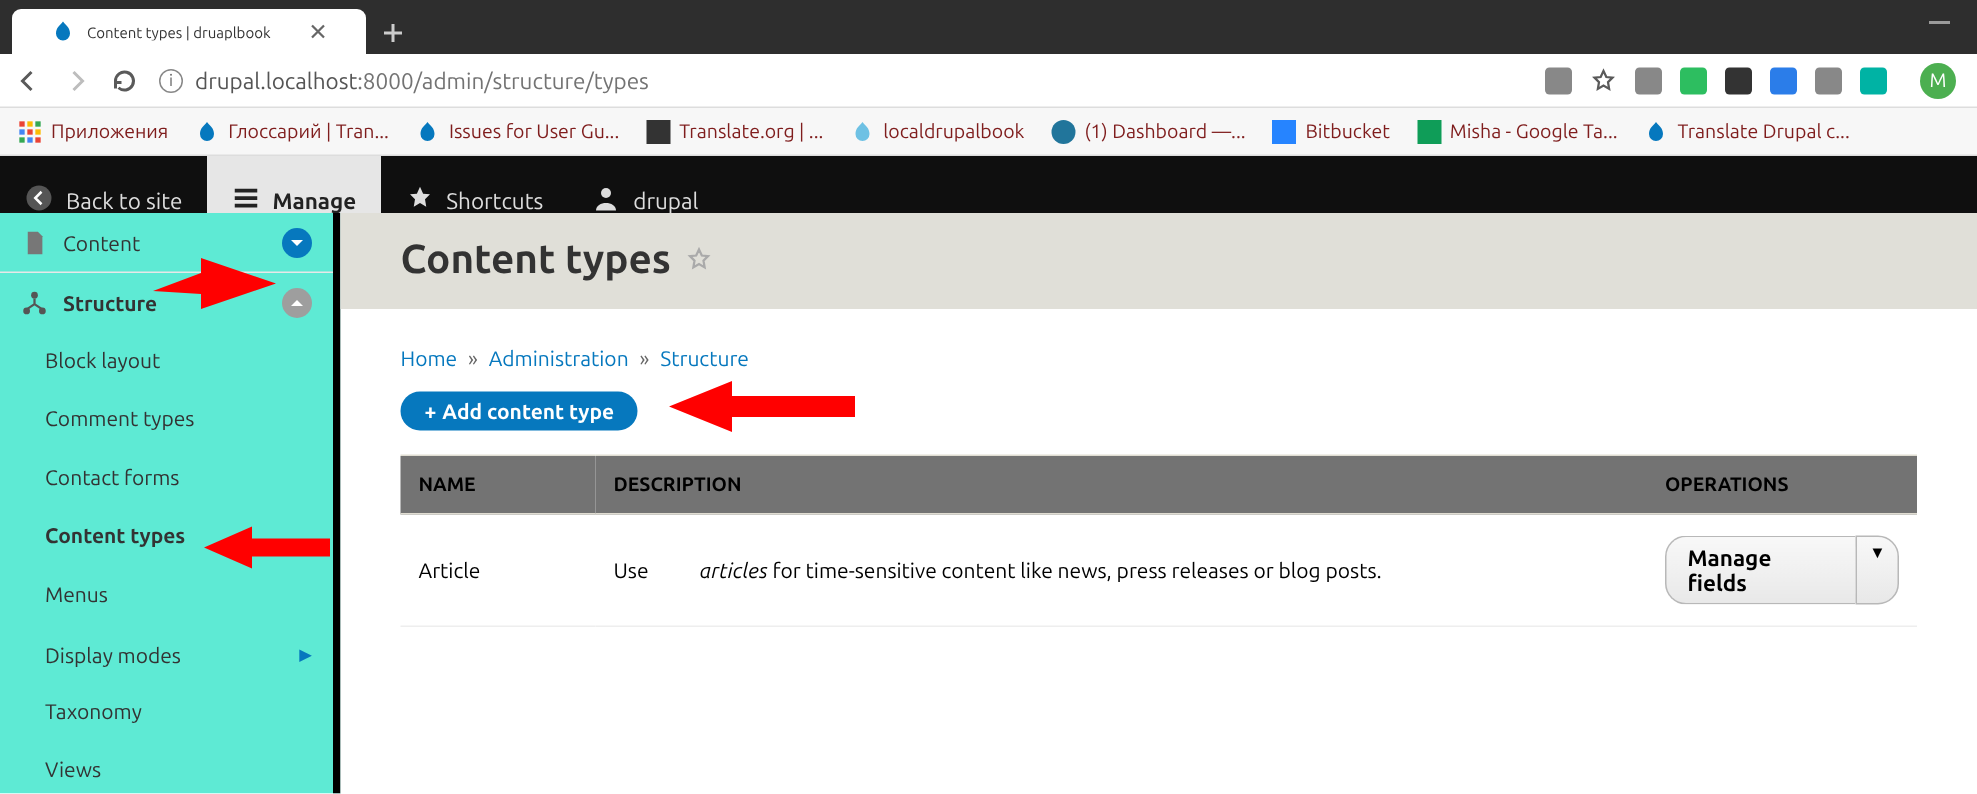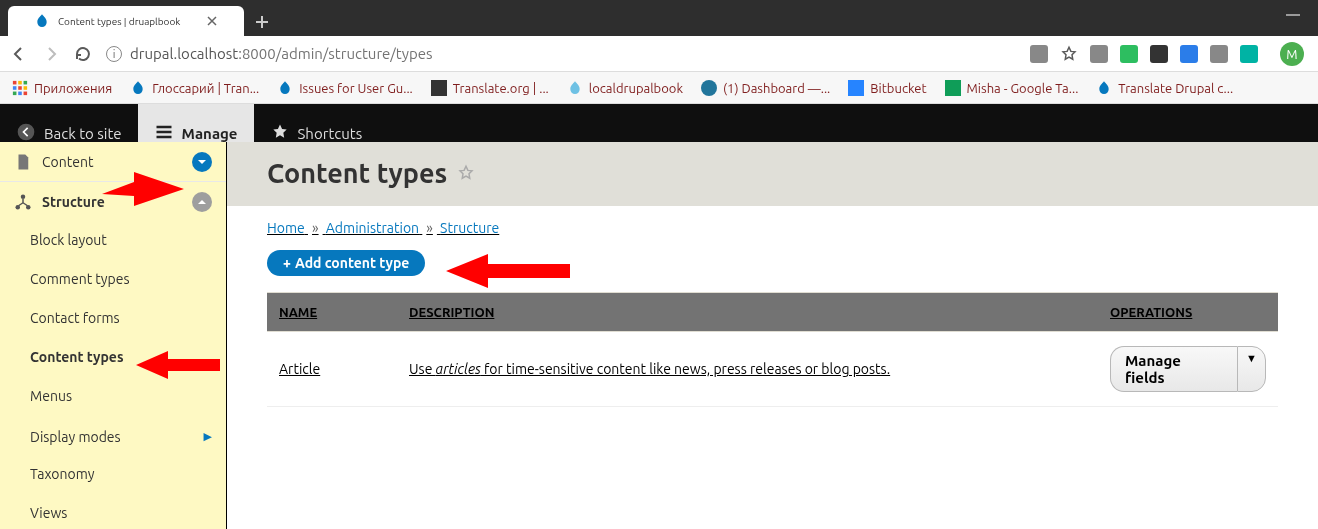--- a/index.html
+++ b/index.html
@@ -31,45 +31,45 @@
 .bm-icon { width: 16px; height: 16px; }
 
 
 .admin-toolbar { background: #0f0f0f; height: 38px; display: flex; align-items: center; color: #ddd; font-size: 15px; }
 .tb-item { display: flex; align-items: flex-end; gap: 8px; height: 100%; padding: 0 16px; }
 .tb-item.manage { background: #e6e6e6; color: #222; font-weight: 600; }
 .tb-item .tb-icon { width: 20px; height: 20px; }
 
 
 .page-body { display: flex; height: calc(529px - 36px - 36px - 32px - 38px); }
-.sidebar { width: 227px; background: #fef9c3; border-right: 1px solid #000000; font-size: 14px; color: #333; }
+.sidebar { width: 227px; background: #5eead4; border-right: 5px solid #000000; font-size: 14px; color: #333; }
 .sb-top { border-bottom: 1px solid #e8e8e8; }
 .sb-item { display: flex; align-items: center; padding: 10px 14px; gap: 10px; height: 40px; justify-content: space-between; }
 .sb-item .lbl { display:flex; align-items:center; gap:10px; }
 .sb-item.bold { font-weight: 700; }
 .sb-sub { padding: 10px 14px 10px 30px; height: 39px; }
 .sb-sub.active { font-weight: 700; }
 .sb-chev-blue { width: 20px; height: 20px; background: #0678be; border-radius: 50%; display:flex; align-items:center; justify-content:center; }
 .sb-chev-gray { width: 20px; height: 20px; background: #9e9e9e; border-radius: 50%; display:flex; align-items:center; justify-content:center; }
 .sb-caret { color: #0678be; font-size: 11px; }
 
 .main { flex: 1; background: #fff; }
 .main-header { background: #e0dfd8; padding: 16px 40px 18px 40px; }
 .page-title { font-size: 27px; font-weight: 700; color: #333; display:flex; align-items:center; gap:10px; }
 .star-outline { color: #aaa; }
-.main-body { padding: 14px 40px; text-decoration: underline; }
+.main-body { padding: 25px 40px; }
 .breadcrumb { font-size: 14px; color: #666; margin-bottom: 14px; }
 .breadcrumb a { color: #0678be; text-decoration: none; }
 .breadcrumb .sep { margin: 0 4px; }
 .add-btn { background: #0678be; color: #fff; border-radius: 16px; padding: 5px 16px; font-size: 14px; font-weight: 700; display: inline-flex; align-items: center; gap: 4px; }
 
 .tbl { width: 100%; border-collapse: collapse; margin-top: 16px; font-size: 14px; }
 .tbl th { text-align: left; background: #737373; border-top:1px solid #e0ddd2; border-bottom:1px solid #e0ddd2; padding: 12px 12px; font-weight: 700; text-transform: uppercase; font-size: 13px; }
 .tbl td { padding: 14px 12px; border-bottom: 1px solid #eee; vertical-align: middle; }
-.tbl .desc-em { font-style: italic; }
+.tbl .desc-em { font-style: italic; margin-left: 31px; }
 .ops-btn { display: inline-flex; }
 .ops-btn .main-op { background: linear-gradient(#f8f8f8,#e8e8e8); border:1px solid #b8b8b8; border-right:none; padding: 5px 14px; border-radius: 14px 0 0 14px; font-weight: 600; font-size: 15px; }
 .ops-btn .dd { background: linear-gradient(#f8f8f8,#e8e8e8); border:1px solid #b8b8b8; padding: 5px 8px; border-radius: 0 14px 14px 0; font-size: 11px; }
 
 
 .arrow { position: absolute; pointer-events: none; }
 </style>
 </head>
 <body>
 
@@ -199,20 +199,27 @@
     <svg class="tb-icon" viewBox="0 0 24 24">
         <path stroke="#222" stroke-width="3" d="M3 6h18M3 12h18M3 18h18"></path>
       </svg>
     <span>Manage</span>
   </div>
   <div class="tb-item">
     <svg class="tb-icon" viewBox="0 0 24 24">
         <path fill="#ddd" d="M12 3l2.5 5.5L20 9l-4 4 1 6-5-3-5 3 1-6-4-4 5.5-.5z"></path>
       </svg>
     <span>Shortcuts</span>
+  </div>
+  <div class="tb-item">
+    <svg class="tb-icon" viewBox="0 0 24 24">
+        <circle cx="12" cy="8" r="4" fill="#ddd"></circle>
+        <path fill="#ddd" d="M4 22c0-4 4-6 8-6s8 2 8 6z"></path>
+      </svg>
+    <span>drupal</span>
   </div>
 </div>
 
 <div class="page-body">
   <div class="sidebar">
     <div class="sb-item sb-top">
       <div class="lbl">
         <svg width="18" height="18" viewBox="0 0 24 24">
             <path fill="#777" d="M6 2h9l4 4v16H6z"></path>
           </svg>

